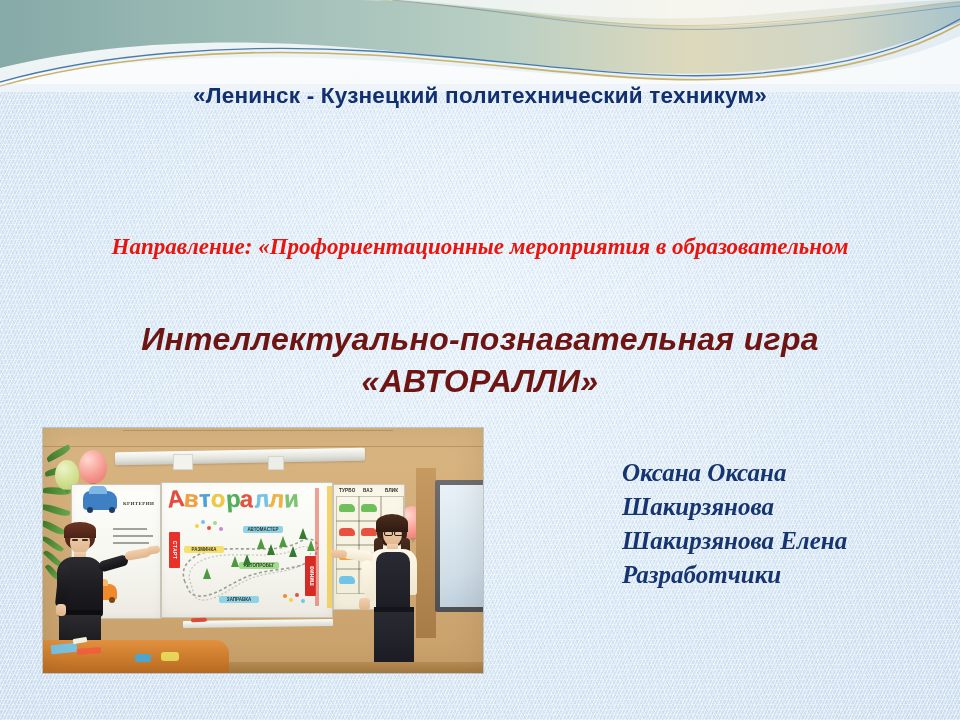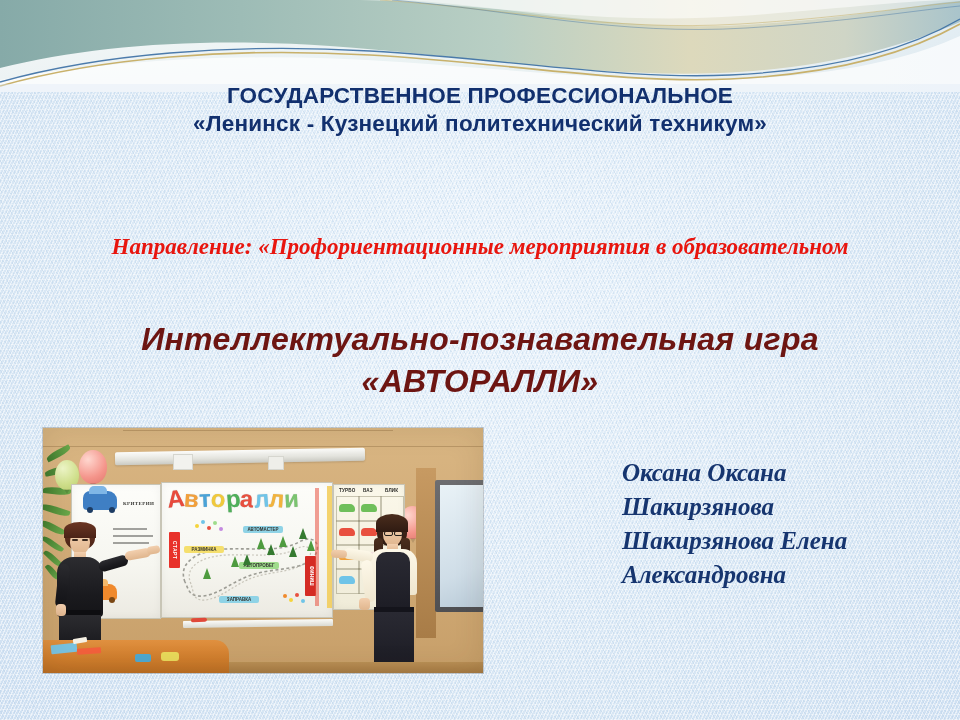--- a/index.html
+++ b/index.html
@@ -321,38 +321,37 @@
       <path d="M0,82 C100,54 230,43 370,51 C510,59 620,80 730,75 C840,70 910,48 960,19" fill="none" stroke="#3a6ea3" stroke-width="1.3" opacity=".9"></path>
 
       <path d="M380,0 C500,8 610,32 740,24 C840,18 915,6 960,2" fill="none" stroke="#c6ad63" stroke-width="1" opacity=".5"></path>
       <path d="M392,0 C512,10 618,36 746,28 C846,22 918,10 960,6" fill="none" stroke="#3a6ea3" stroke-width=".9" opacity=".45"></path>
 
       <rect x="0" y="84" width="960" height="8" fill="#dde9f6" opacity=".35"></rect>
     </svg>
   </div>
 
   <div class="inst-title">
-    <div>ГОСУДАРСТВЕННОЕ ПРОФЕССИОНАЛЬНОЕ</div>
     <div class="l3">«Ленинск - Кузнецкий политехнический техникум»</div>
   </div>
 
   <div class="direction">
     <div>Направление: «Профориентационные мероприятия в образовательном</div>
   </div>
 
   <div class="game-title">
     <div>Интеллектуально-познавательная игра</div>
     <div>«АВТОРАЛЛИ»</div>
   </div>
 
   <div class="developers">
     <div>Оксана Оксана</div>
     <div>Шакирзянова</div>
     <div>Шакирзянова Елена</div>
-    <div>Александровна</div>
+    <div>Разработчики</div>
   </div>
 
   <div class="photo">
 
     <div class="wall"></div>
     <div class="wall-seam" style="top:18px"></div>
     <div class="wall-seam" style="top:2px; left:80px; width:270px"></div>
 
     <div class="plant">
       <div class="leaf" style="left:8px; top:4px;  width:26px; height:7px; transform:rotate(-28deg)"></div>

